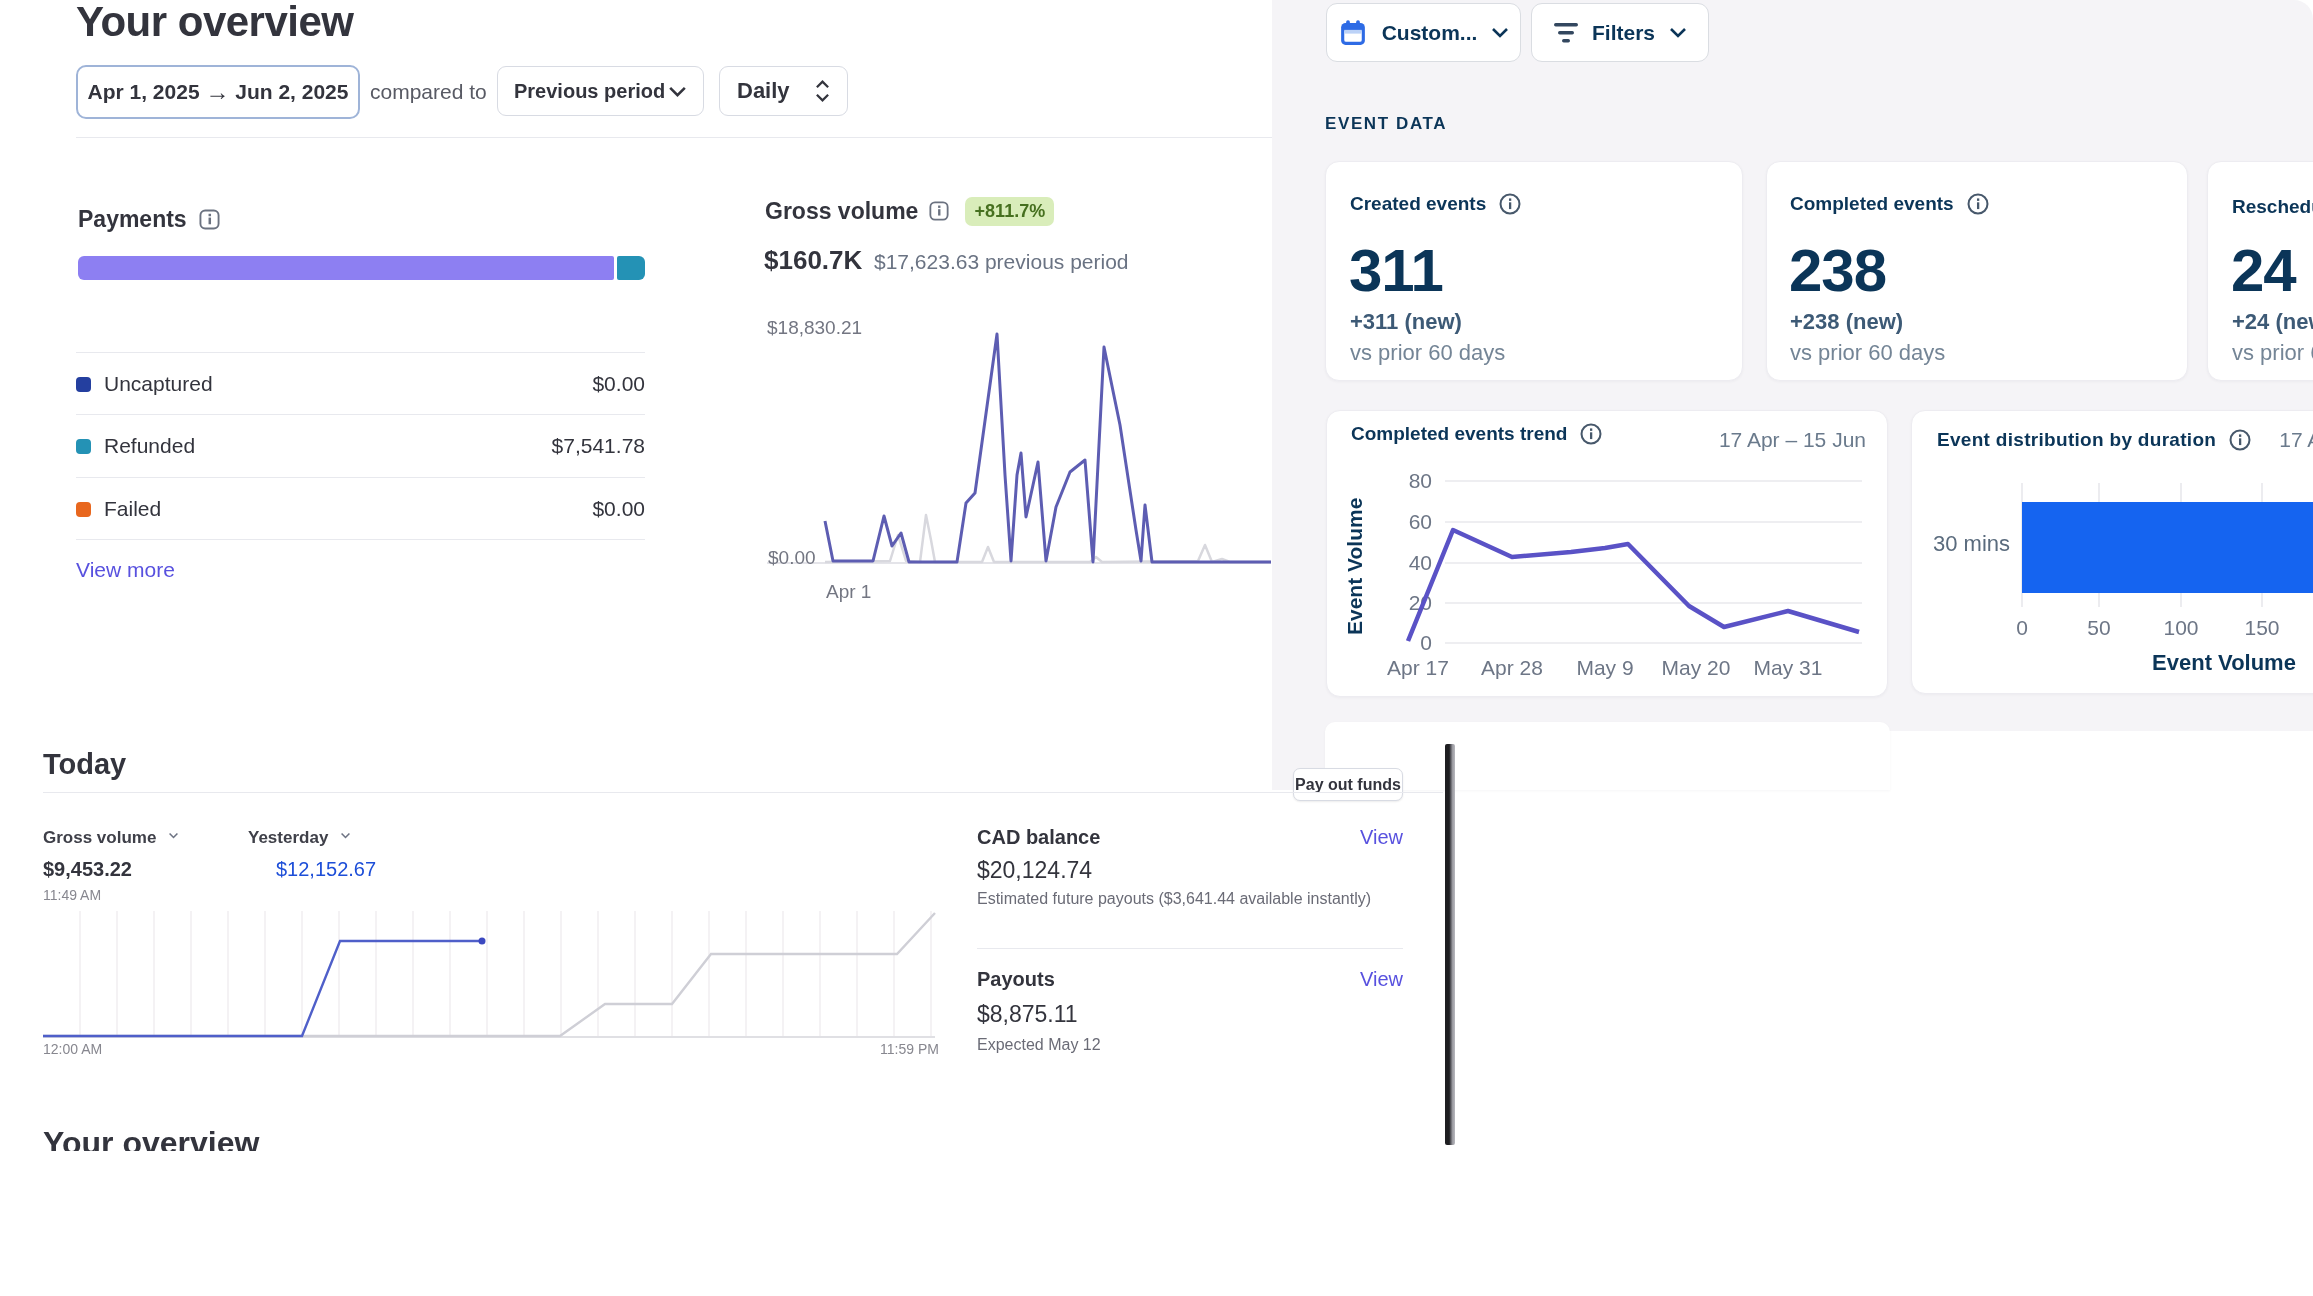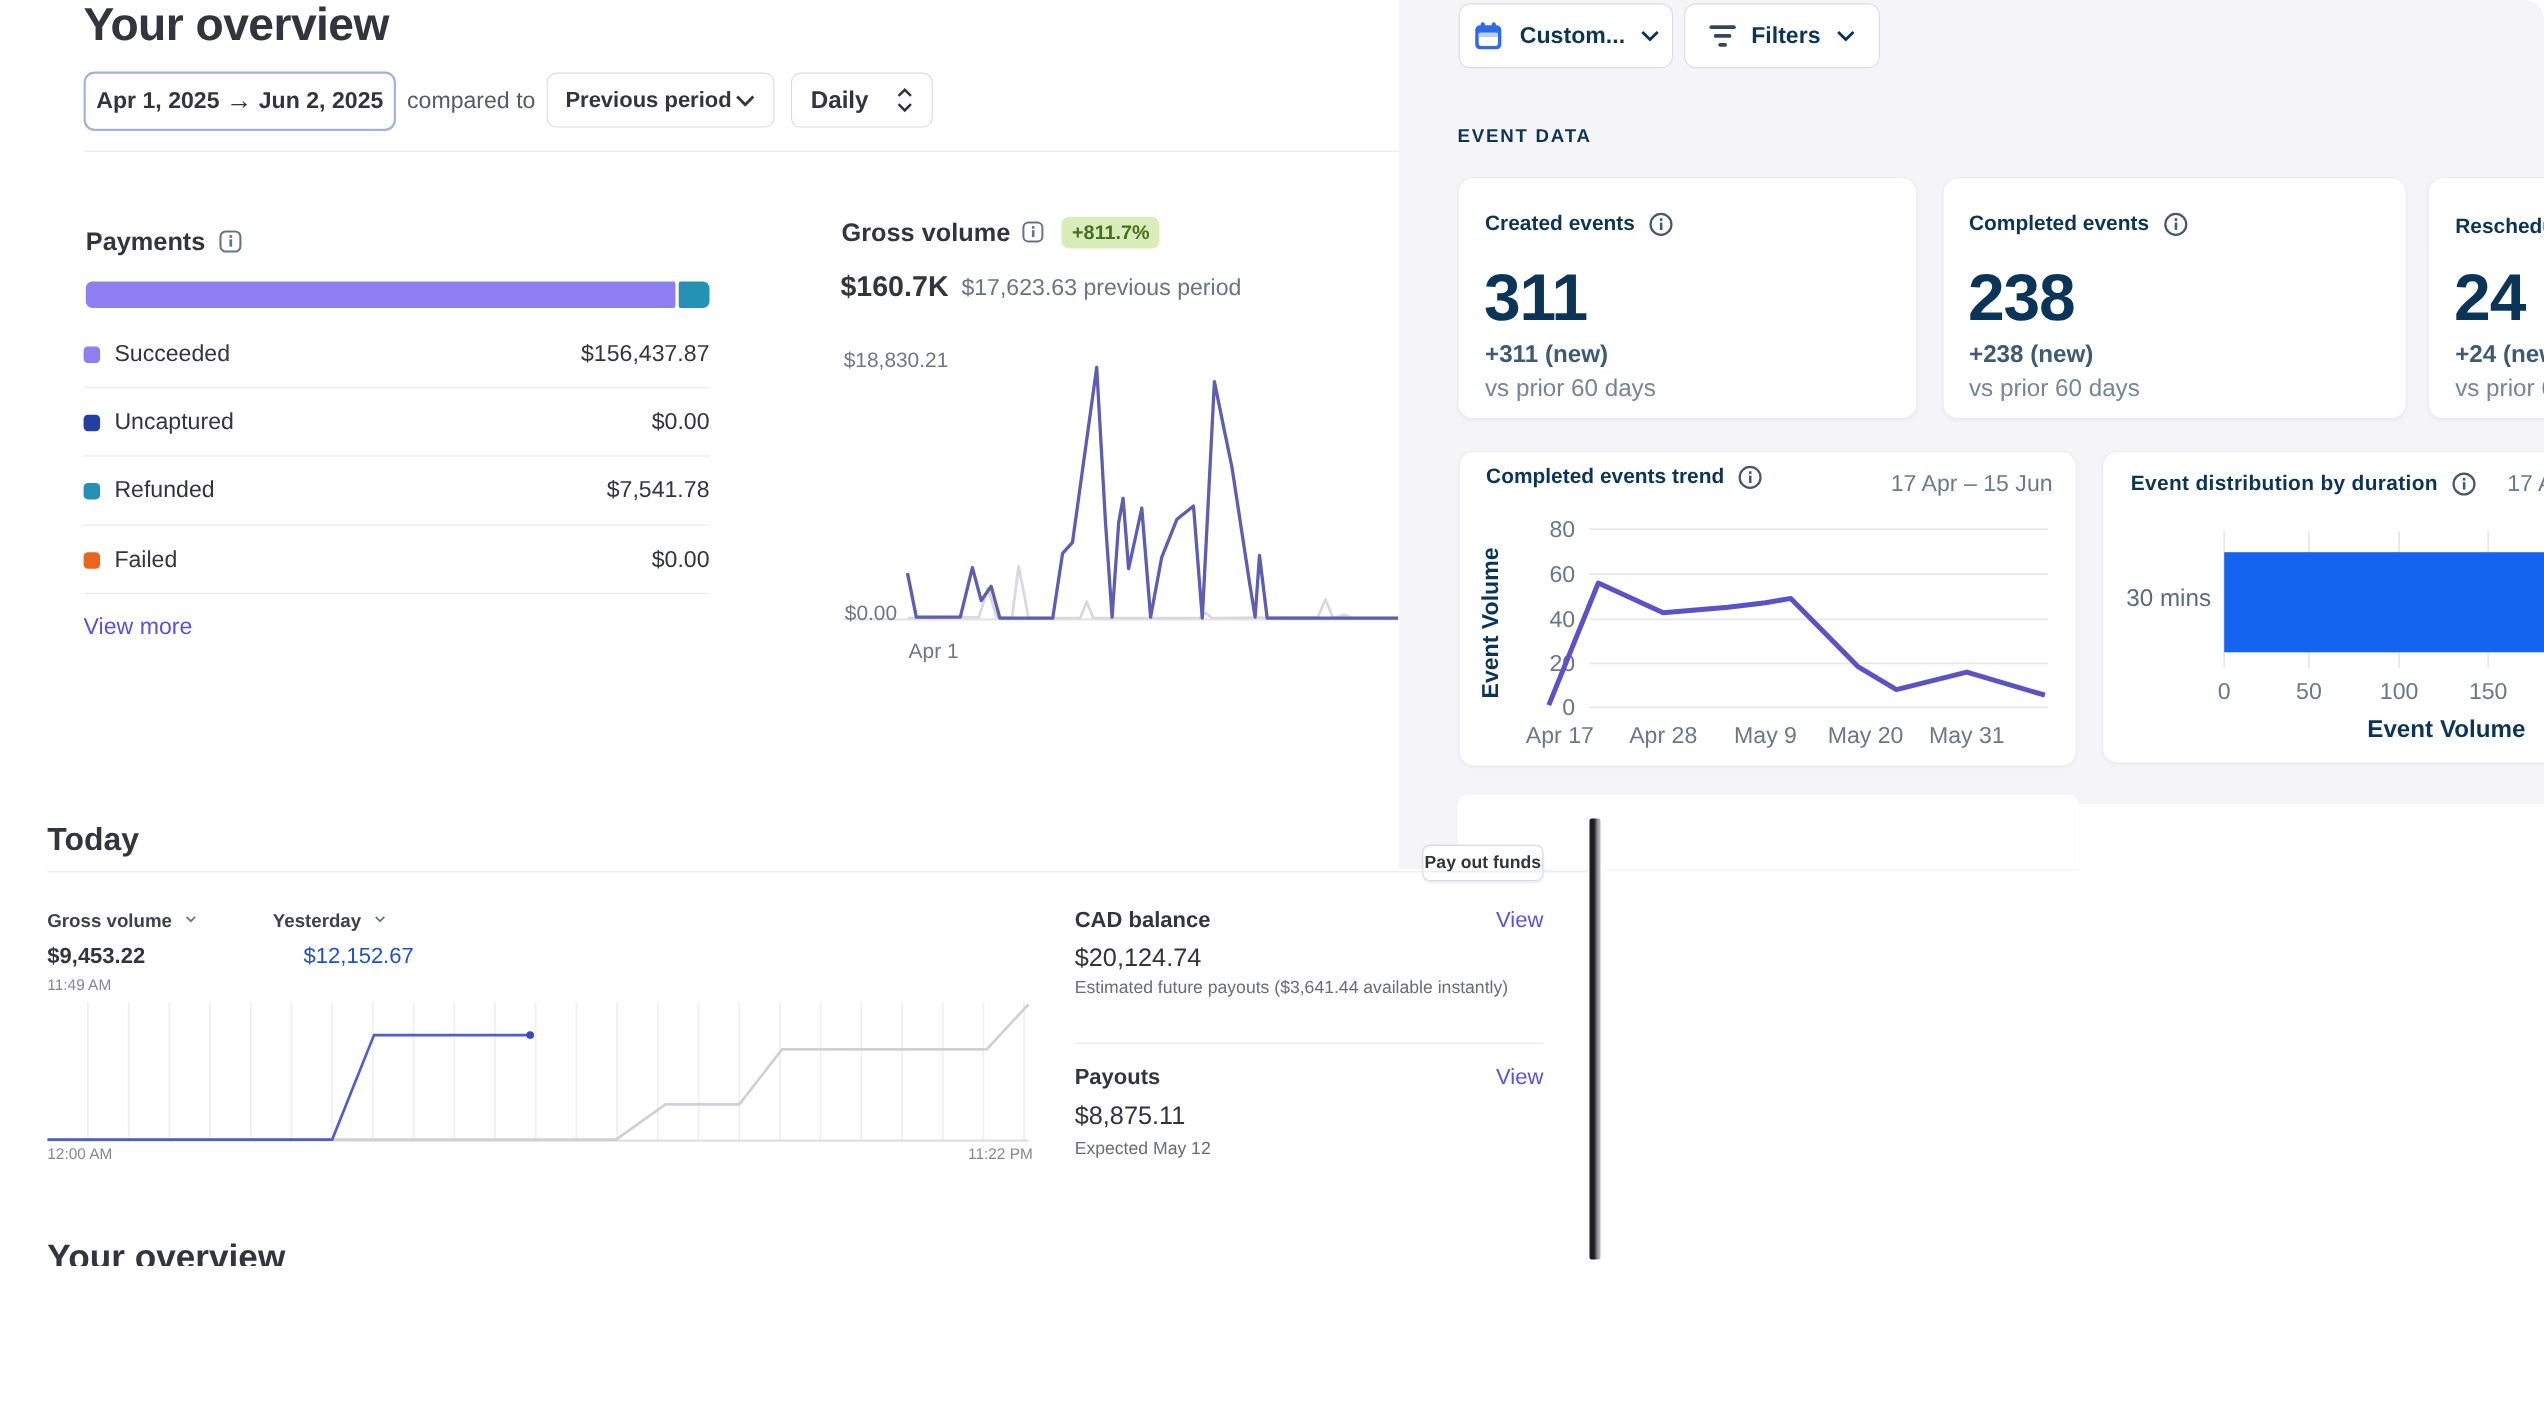--- a/index.html
+++ b/index.html
@@ -63,25 +63,20 @@
     <span style="font-size:23px;font-weight:700;color:#33343d;">Payments</span>
     <svg style="margin-left:12px" width="21" height="21" viewBox="0 0 22 22">
       <rect x="1.5" y="1.5" width="19" height="19" rx="5" fill="none" stroke="#6b7280" stroke-width="2"></rect>
       <rect x="10" y="9" width="2.6" height="7" fill="#6b7280"></rect>
         <rect x="10" y="5" width="2.6" height="2.6" fill="#6b7280"></rect>
     </svg>
   </div>
   <div class="abs" style="left:78px;top:256px;width:536px;height:24px;background:#8d7ff2;border-radius:6px 2px 2px 6px;"></div>
   <div class="abs" style="left:617px;top:256px;width:28px;height:24px;background:#2492b5;border-radius:2px 6px 6px 2px;"></div>
 
-  <div class="prow" style="top:291px;">
-      <span class="sw" style="background:#8d7ff2"></span>
-      <span class="plabel">Succeeded</span>
-      <span class="pval">$156,437.87</span>
-    </div>
   <div class="abs divider" style="left:76px;top:352px;width:569px;"></div>
   <div class="prow" style="top:353px;">
       <span class="sw" style="background:#243f9f"></span>
       <span class="plabel">Uncaptured</span>
       <span class="pval">$0.00</span>
     </div>
   <div class="abs divider" style="left:76px;top:414px;width:569px;"></div>
   <div class="prow" style="top:415px;">
       <span class="sw" style="background:#2492b5"></span>
       <span class="plabel">Refunded</span>
@@ -294,21 +289,21 @@
         <line x1="888" y1="6" x2="888" y2="133"></line>
     </g>
     <line x1="0" y1="132" x2="892" y2="132" stroke="#e0e0e4" stroke-width="2"></line>
 
     <path d="M0 131 L517 131 L562 99 L629 99 L668 49 L854 49 L892 8" fill="none" stroke="#cfcfd6" stroke-width="2.4"></path>
 
     <path d="M0 131 L259 131 L297 36 L439 36" fill="none" stroke="#4f5fc9" stroke-width="2.4"></path>
     <circle cx="439" cy="36" r="3.5" fill="#3b48c0"></circle>
   </svg>
   <div class="abs tsmall" style="left:43px;top:1041px;">12:00 AM</div>
-  <div class="abs tsmall" style="left:880px;top:1041px;">11:22 PM</div>
+  <div class="abs tsmall" style="left:880px;top:1041px;">11:59 PM</div>
 
   <div class="abs" style="left:977px;top:826px;font-size:20px;font-weight:700;color:#33343d;">CAD balance</div>
   <div class="abs linkp" style="left:1340px;top:826px;width:63px;text-align:right;font-size:20px;">View</div>
   <div class="abs" style="left:977px;top:857px;font-size:23px;color:#33343d;">$20,124.74</div>
   <div class="abs" style="left:977px;top:890px;font-size:16px;color:#6a6b76;">Estimated future payouts ($3,641.44 available instantly)</div>
   <div class="abs divider" style="left:977px;top:948px;width:426px;"></div>
   <div class="abs" style="left:977px;top:968px;font-size:20px;font-weight:700;color:#33343d;">Payouts</div>
   <div class="abs linkp" style="left:1340px;top:968px;width:63px;text-align:right;font-size:20px;">View</div>
   <div class="abs" style="left:977px;top:1001px;font-size:23px;color:#33343d;">$8,875.11</div>
   <div class="abs" style="left:977px;top:1036px;font-size:16px;color:#6a6b76;">Expected May 12</div>

